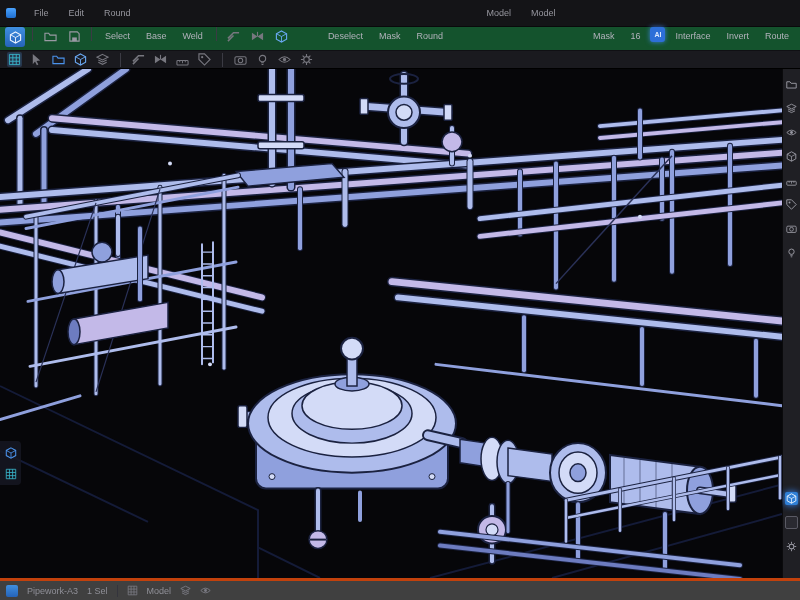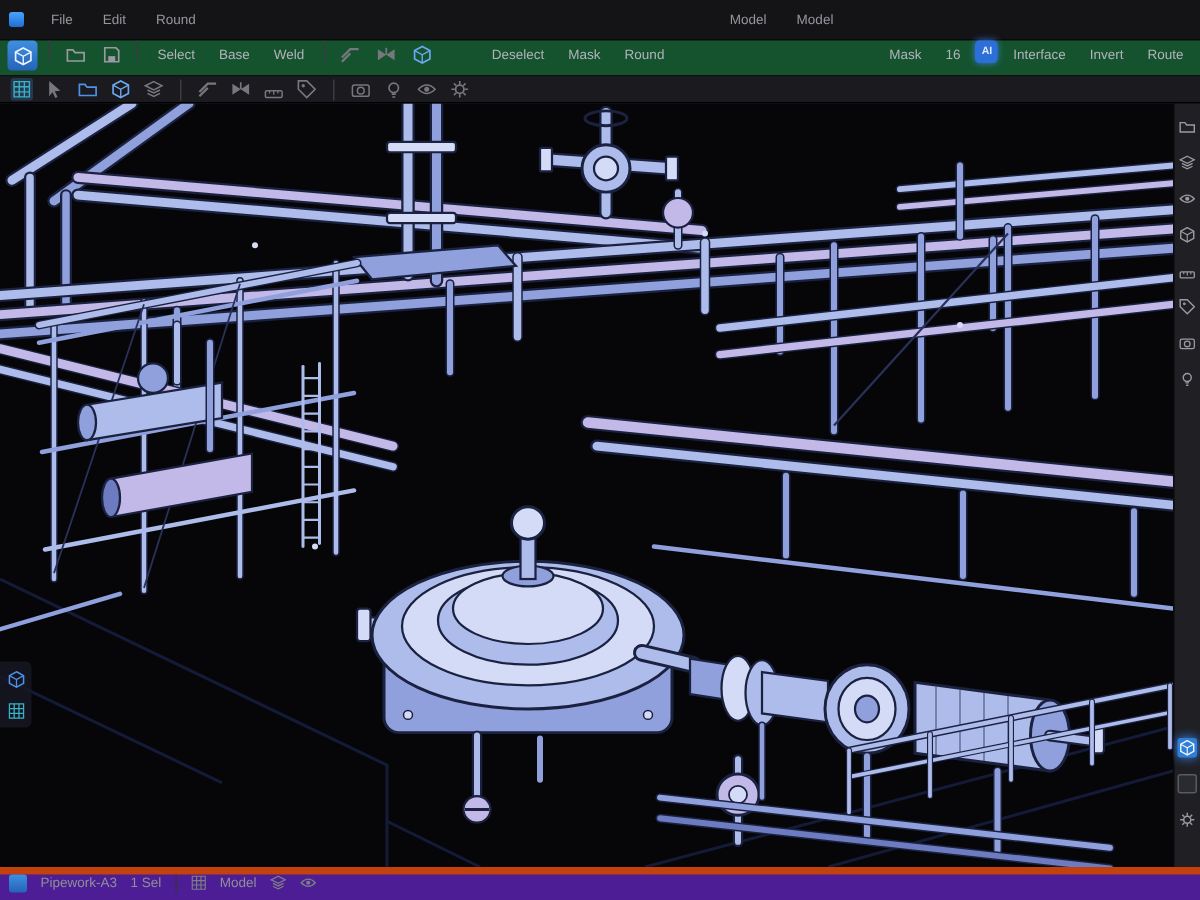--- a/index.html
+++ b/index.html
@@ -47,22 +47,22 @@
     background:rgba(22,24,34,.85);padding:4px 3px;border-radius:0 4px 4px 0;}
   .float-tools .ticon{width:12px;height:12px;}
 
   .rightbar{flex:0 0 18px;background:#1f1f24;border-left:1px solid #0a0a0c;
     display:flex;flex-direction:column;align-items:center;gap:11px;padding-top:9px;}
   .rb-btn{width:13px;height:13px;display:flex;align-items:center;justify-content:center;color:#84848d;border-radius:2px;}
   .rb-btn.active{background:#2f7fd6;color:#eaf3ff;box-shadow:0 0 7px #3b8bff;}
   .rb-btn.framed{border:1px solid #5a5a64;background:#2a2a31;}
 
   
-  .statusbar{height:22px;flex:0 0 22px;background:#4c1d95;border-top:5px solid #c2410c;
-    display:flex;gap:9px;padding:0 6px;font-size:9px;color:#8f8f97;}
+  .statusbar{height:22px;flex:0 0 22px;background:#404040;border-top:3px solid #c2410c;
+    display:flex;align-items:center;gap:9px;padding:0 6px;font-size:9px;color:#8f8f97;}
   .sb-chip{width:12px;height:12px;border-radius:2px;background:linear-gradient(#3f8fe0,#2563b8);}
   .sb-icon{width:11px;height:11px;color:#7d7d86;}
   .sb-sep{width:1px;height:12px;background:#34343c;}
 </style>
 </head>
 <body>
 
 <svg width="0" height="0" style="position:absolute">
   <defs>
     <symbol id="i-folder" viewBox="0 0 14 14">

